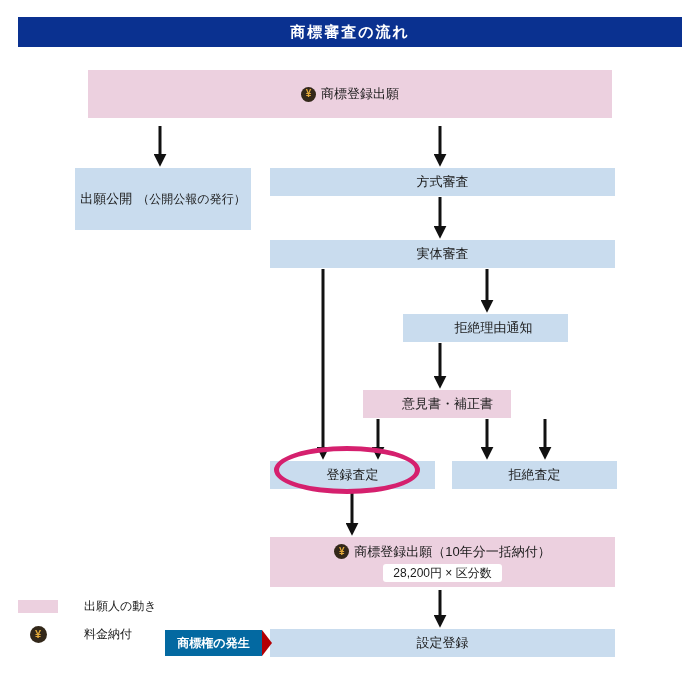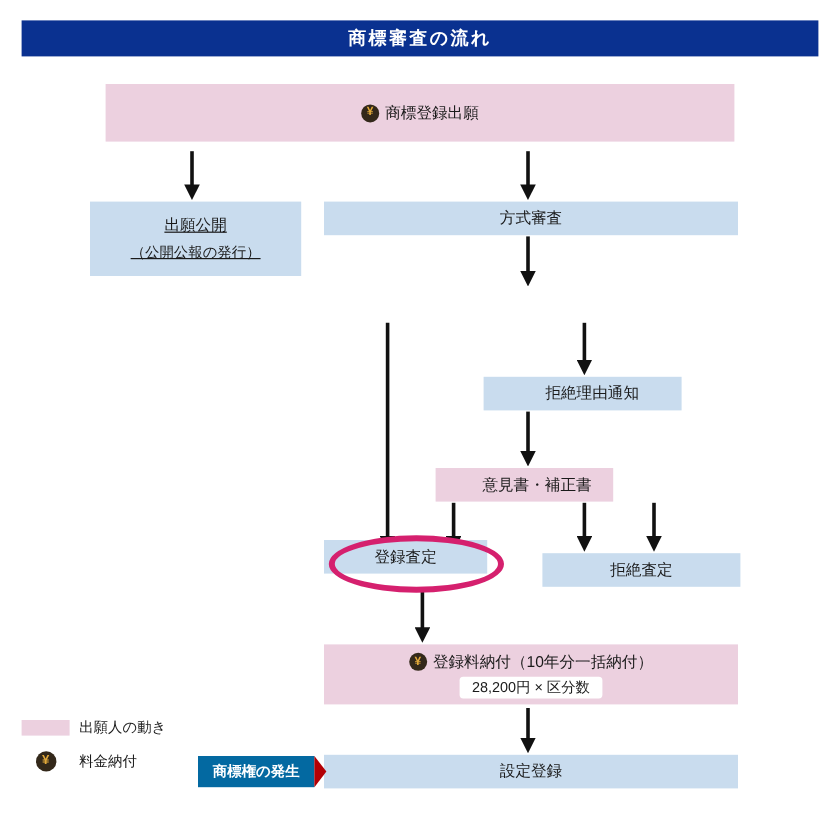--- a/index.html
+++ b/index.html
@@ -20,26 +20,26 @@
   .arrows { position: absolute; left: 0; top: 0; }
 
   .box {
     position: absolute; display: flex; align-items: center; justify-content: center;
     font-size: 13px; color: #1a1a1a; text-align: center;
   }
   .pink { background: #ecd0df; }
   .blue { background: #c9dcee; }
 
   .app-box  { left: 88px;  top: 70px;  width: 524px; height: 48px; flex-direction: column; gap: 3px; }
-  .pub-box  { left: 75px;  top: 168px; width: 176px; height: 62px; flex-direction: column; gap: 5px; text-decoration: underline; }
+  .pub-box  { left: 75px;  top: 168px; width: 176px; height: 62px; flex-direction: row; gap: 5px; }
   .formality-box   { left: 270px; top: 168px; width: 345px; height: 28px; }
   .substantive-box { left: 270px; top: 240px; width: 345px; height: 28px; }
   .notice-box  { left: 403px; top: 314px; width: 165px; height: 28px; padding-left: 16px; }
   .opinion-box { left: 363px; top: 390px; width: 148px; height: 28px; padding-left: 21px; }
-  .regdec-box  { left: 270px; top: 450px; width: 136px; height: 28px; }
+  .regdec-box  { left: 270px; top: 461px; width: 165px; height: 28px; }
   .rejdec-box  { left: 452px; top: 461px; width: 165px; height: 28px; }
   .fee-box   { left: 270px; top: 537px; width: 345px; height: 50px; flex-direction: column; gap: 3px; }
   .estab-box { left: 270px; top: 629px; width: 345px; height: 28px; }
 
   .box-line { display: flex; align-items: center; justify-content: center; gap: 5px; }
   .pub-sub { font-size: 12px; }
 
   .pricepill {
     background: #ffffff; font-size: 12px; padding: 1px 10px; border-radius: 3px;
     line-height: 16px;
@@ -62,21 +62,21 @@
     background: #0369a1; color: #ffffff; font-size: 12px; font-weight: bold;
     display: flex; align-items: center; justify-content: center;
   }
   .right-label-arrow {
     position: absolute; left: 262px; top: 630px; width: 0; height: 0;
     border-top: 13px solid transparent; border-bottom: 13px solid transparent;
     border-left: 10px solid #b30005;
   }
 
   .legend { position: absolute; left: 18px; top: 592px; }
-  .legend-row { display: flex; align-items: center; height: 28px; gap: 8px; }
+  .legend-row { display: flex; align-items: center; height: 28px; gap: 26px; }
   .swatch-col { width: 40px; display: flex; align-items: center; justify-content: center; }
   .swatch { width: 40px; height: 13px; display: inline-block; }
   .swatch-pink { background: #ecd0df; }
   .swatch-blue { background: #c9dcee; }
   .legend-yen { width: 17px; height: 17px; font-size: 11px; }
   .legend-label { font-size: 12px; color: #1a1a1a; }
 </style>
 </head>
 <body>
 
@@ -112,20 +112,23 @@
 
   <div class="box blue pub-box">
     <div>出願公開</div>
     <div class="pub-sub">（公開公報の発行）</div>
   </div>
 
   <div class="box blue formality-box">
     <span>方式審査</span>
   </div>
 
+  <div class="box blue substantive-box">
+    <span>実体審査</span>
+  </div>
 
   <div class="box blue notice-box">
     <span>拒絶理由通知</span>
   </div>
 
   <div class="box pink opinion-box">
     <span>意見書・補正書</span>
   </div>
 
   <div class="box blue regdec-box">
@@ -134,21 +137,21 @@
 
   <div class="box blue rejdec-box">
     <span>拒絶査定</span>
   </div>
 
   <div class="highlight-ellipse"></div>
 
   <div class="box pink fee-box">
     <div class="box-line">
       <span class="yen">¥</span>
-      <span>登録料納付（10年分一括納付）</span>
+      <span>商標登録出願（10年分一括納付）</span>
     </div>
     <div class="pricepill">28,200円 × 区分数</div>
   </div>
 
   <div class="box blue estab-box">
     <span>設定登録</span>
   </div>
 
   <div class="right-label">商標権の発生</div>
   <div class="right-label-arrow"></div>

